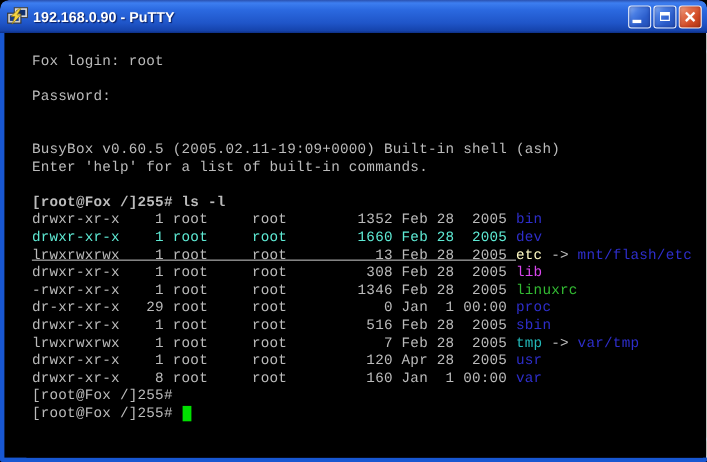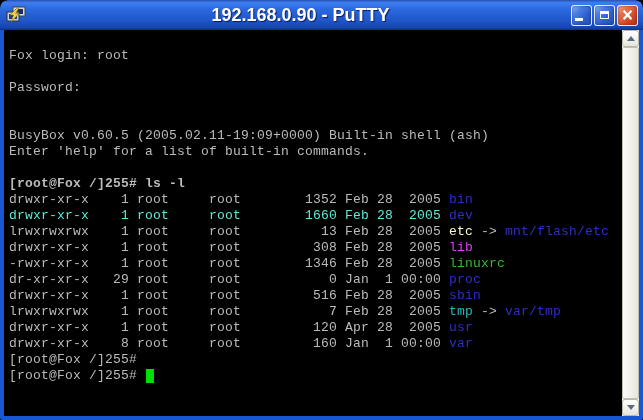--- a/index.html
+++ b/index.html
@@ -14,23 +14,23 @@
   
   .titlebar{
     height:30px;flex:0 0 30px;
     display:flex;align-items:center;
     padding:0 5px 0 6px;
     background:linear-gradient(180deg,#2A51B0 0%,#3D7EF0 9%,#2B69E0 30%,#1F55C8 70%,#1543AC 93%,#0E2F84 100%);
     border-radius:8px 8px 0 0;
   }
   .title-icon{width:20px;height:18px;margin-right:4px;flex:0 0 auto;}
   .title-text{
-    color:#fff;font-weight:bold;font-size:18px;
+    color:#fff;font-weight:bold;font-size:13px;
     text-shadow:1px 1px 1px rgba(0,10,60,.75);
-    white-space:nowrap;flex:1 1 auto;text-align:center;
+    white-space:nowrap;flex:1 1 auto;
   }
   .title-buttons{display:flex;gap:2px;flex:0 0 auto;}
   .tbtn{
     width:21px;height:21px;border-radius:3px;
     border:1px solid rgba(255,255,255,.85);
     display:flex;align-items:center;justify-content:center;
     position:relative;
   }
   .tbtn.blue{background:linear-gradient(135deg,#8FB4F4 0%,#4A7EE4 30%,#2B5DCB 65%,#2450B4 100%);box-shadow:inset 0 0 3px rgba(0,0,70,.45);}
   .tbtn.red{background:linear-gradient(135deg,#F2A88C 0%,#E3714E 30%,#D24A24 65%,#AE3716 100%);box-shadow:inset 0 0 3px rgba(90,0,0,.5);}
@@ -101,34 +101,34 @@
       <div class="tbtn blue">
         <span class="glyph-max"></span>
       </div>
       <div class="tbtn red">
         <span class="glyph-x">×</span>
       </div>
     </div>
   </div>
 
   <div class="body">
-    <div class="terminal" style="background: rgb(0, 0, 0);">
+    <div class="terminal" style="background: rgb(0, 0, 0); margin-left: 20px;">
         <div class="term-row"></div>
         <div class="term-row"><span style="color: rgb(187, 187, 187);">Fox login: root</span></div>
         <div class="term-row"></div>
         <div class="term-row"><span style="color: rgb(187, 187, 187);">Password:</span></div>
         <div class="term-row"></div>
         <div class="term-row"></div>
         <div class="term-row"><span style="color: rgb(187, 187, 187);">BusyBox v0.60.5 (2005.02.11-19:09+0000) Built-in shell (ash)</span></div>
         <div class="term-row"><span style="color: rgb(187, 187, 187);">Enter 'help' for a list of built-in commands.</span></div>
         <div class="term-row"></div>
         <div class="term-row"><span style="color: rgb(187, 187, 187); font-weight: bold;">[root@Fox /]255# ls -l</span></div>
         <div class="term-row"><span style="color: rgb(187, 187, 187);">drwxr-xr-x    1 root     root        1352 Feb 28  2005 </span><span style="color: rgb(46, 46, 204);">bin</span></div>
         <div class="term-row"><span style="color: #5eead4;">drwxr-xr-x    1 root     root        1660 Feb 28  2005 </span><span style="color: rgb(46, 46, 204);">dev</span></div>
-        <div class="term-row"><span style="color: rgb(187, 187, 187);">lrwxrwxrwx    1 root     root          13 Feb 28  2005 </span><span style="color: #fef9c3;">etc</span><span style="color: rgb(187, 187, 187);"> -&gt; </span><span style="color: rgb(46, 46, 204);">mnt/flash/etc</span></div>
+        <div class="term-row"><span style="color: rgb(187, 187, 187); text-decoration: underline;">lrwxrwxrwx    1 root     root          13 Feb 28  2005 </span><span style="color: #fef9c3;">etc</span><span style="color: rgb(187, 187, 187);"> -&gt; </span><span style="color: rgb(46, 46, 204);">mnt/flash/etc</span></div>
         <div class="term-row"><span style="color: rgb(187, 187, 187);">drwxr-xr-x    1 root     root         308 Feb 28  2005 </span><span style="color: #d946ef;">lib</span></div>
         <div class="term-row"><span style="color: rgb(187, 187, 187);">-rwxr-xr-x    1 root     root        1346 Feb 28  2005 </span><span style="color: rgb(51, 187, 51);">linuxrc</span></div>
         <div class="term-row"><span style="color: rgb(187, 187, 187);">dr-xr-xr-x   29 root     root           0 Jan  1 00:00 </span><span style="color: rgb(46, 46, 204);">proc</span></div>
         <div class="term-row"><span style="color: rgb(187, 187, 187);">drwxr-xr-x    1 root     root         516 Feb 28  2005 </span><span style="color: rgb(46, 46, 204);">sbin</span></div>
         <div class="term-row"><span style="color: rgb(187, 187, 187);">lrwxrwxrwx    1 root     root           7 Feb 28  2005 </span><span style="color: rgb(35, 185, 185);">tmp</span><span style="color: rgb(187, 187, 187);"> -&gt; </span><span style="color: rgb(46, 46, 204);">var/tmp</span></div>
         <div class="term-row"><span style="color: rgb(187, 187, 187);">drwxr-xr-x    1 root     root         120 Apr 28  2005 </span><span style="color: rgb(46, 46, 204);">usr</span></div>
         <div class="term-row"><span style="color: rgb(187, 187, 187);">drwxr-xr-x    8 root     root         160 Jan  1 00:00 </span><span style="color: rgb(46, 46, 204);">var</span></div>
         <div class="term-row"><span style="color: rgb(187, 187, 187);">[root@Fox /]255#</span></div>
         <div class="term-row"><span style="color: rgb(187, 187, 187);">[root@Fox /]255# </span><span class="term-cursor" style="background: rgb(0, 224, 0);"></span></div>
       </div>

